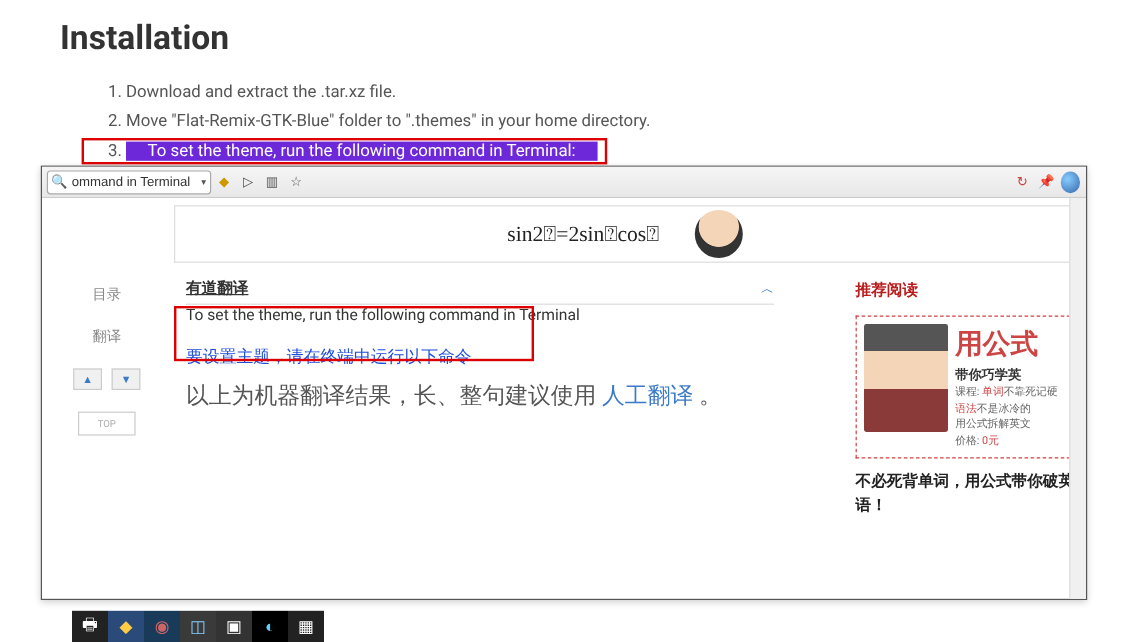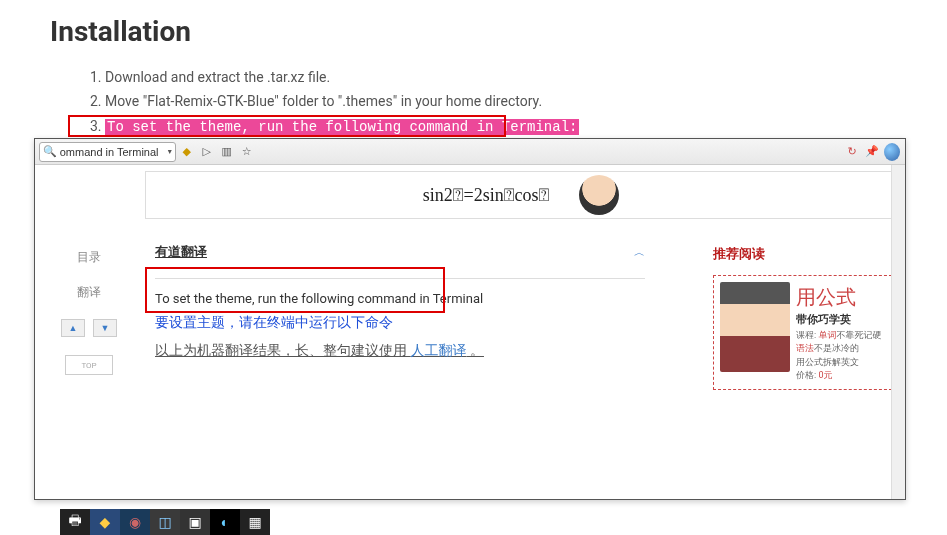--- a/index.html
+++ b/index.html
@@ -1,56 +1,56 @@
 <!DOCTYPE html>
 <html><head>
 <meta charset="utf-8">
 <style>
 * { margin: 0; padding: 0; box-sizing: border-box; }
 body { font-family: -apple-system, "Segoe UI", Roboto, sans-serif; background: #fff; width: 947px; height: 535px; overflow: hidden; position: relative; }
 .page-bg { padding: 15px 50px; }
 .page-title { font-size: 28px; font-weight: 700; color: #333; margin-bottom: 18px; }
 .install-list { list-style: decimal; margin-left: 55px; color: #555; font-size: 14px; line-height: 1.6; }
 .install-list li { margin-bottom: 2px; }
-.highlighted-text { background: #ec4899; color: #fff; padding: 0 2px; font-family: Liberation Mono, monospace; }
+.highlighted-text { background: #6d28d9; color: #fff; padding: 0 18px; }
 .red-box-1 { position: absolute; border: 2px solid #d00; left: 68px; top: 115px; width: 438px; height: 22px; pointer-events: none; }
 .dict-window { position: absolute; left: 34px; top: 138px; width: 872px; height: 362px; background: #fff; border: 1px solid #555; box-shadow: 0 2px 6px rgba(0,0,0,0.2); display: flex; flex-direction: column; }
 .dict-toolbar { height: 26px; background: linear-gradient(#f5f5f5,#e8e8e8); border-bottom: 1px solid #ccc; display: flex; align-items: center; padding: 0 4px; gap: 2px; }
 .tb-icon { width: 18px; height: 18px; display: flex; align-items: center; justify-content: center; font-size: 11px; color: #555; border: 1px solid transparent; border-radius: 2px; cursor: pointer; }
 .search-box { display: flex; align-items: center; background: #fff; border: 1px solid #aaa; border-radius: 3px; height: 20px; padding: 0 3px; gap: 3px; }
 .search-input { border: none; outline: none; font-size: 11px; width: 105px; color: #333; }
 .dropdown-arrow { font-size: 8px; color: #555; cursor: pointer; }
 .tb-spacer { flex: 1; }
-.dict-body { flex: 1; display: flex; flex-direction: column; overflow: hidden; gap: 12px; }
+.dict-body { flex: 1; display: flex; flex-direction: column; overflow: hidden; }
 .banner { height: 48px; margin: 6px 8px 4px 110px; border: 1px solid #ddd; display: flex; align-items: center; justify-content: center; gap: 30px; background: #fff; position: relative; }
 .banner-formula { font-family: serif; font-size: 18px; color: #222; }
 .banner-cn { font-family: "KaiTi","STKaiti",serif; font-size: 22px; color: #222; letter-spacing: 4px; }
 .banner-face { width: 40px; height: 40px; border-radius: 50%; background: radial-gradient(circle at 50% 35%, #f5d5b8 50%, #333 52%); position: relative; }
 .main-area { flex: 1; display: flex; overflow: hidden; }
 .sidebar { width: 108px; padding: 10px 6px; display: flex; flex-direction: column; align-items: center; gap: 10px; color: #888; font-size: 12px; }
 .sidebar-item { padding: 4px 8px; cursor: pointer; }
 .sidebar-text { font-size: 11px; color: #888; text-align: center; line-height: 1.4; }
 .arrow-btns { display: flex; gap: 8px; margin-top: 4px; }
 .arrow-btn { width: 24px; height: 18px; background: #f0f0f0; border: 1px solid #ccc; display: flex; align-items: center; justify-content: center; font-size: 9px; color: #3b7bc8; cursor: pointer; }
 .top-icon { width: 48px; height: 20px; border: 1px solid #ccc; display: flex; align-items: center; justify-content: center; font-size: 8px; color: #aaa; margin-top: 8px; }
 .content { flex: 1; padding: 8px 12px; position: relative; }
-.section-header { display: flex; align-items: center; justify-content: space-between; border-bottom: 1px solid #ddd; padding-bottom: 17px; margin-bottom: 12px; width: 490px; }
+.section-header { display: flex; align-items: center; justify-content: space-between; border-bottom: 1px solid #ddd; padding-bottom: 4px; margin-bottom: 2px; width: 490px; }
 .section-title { font-size: 13px; font-weight: 700; color: #333; text-decoration: underline; }
 .collapse-arrow { color: #3b7bc8; font-size: 11px; cursor: pointer; }
-.trans-en { font-size: 13px; color: #333; margin-bottom: 8px; }
+.trans-en { font-size: 13px; color: #333; margin-bottom: 18px; }
 .trans-cn { font-size: 14px; color: #1d4ed8; margin-bottom: 10px; }
-.trans-note { font-size: 14px; color: #555; text-decoration: underline; }
+.trans-note { font-size: 19px; color: #555; }
 .trans-note a { color: #3b7bc8; text-decoration: none; }
 .red-box-2 { position: absolute; border: 2px solid #d00; left: 2px; top: 32px; width: 300px; height: 46px; pointer-events: none; }
 .right-panel { width: 200px; padding: 10px 8px; overflow: hidden; }
 .rp-title { font-size: 13px; font-weight: 700; color: #b91c1c; margin-bottom: 12px; }
 .ad-card { border: 1px dashed #c44; padding: 6px; display: flex; gap: 6px; background: #fff; }
 .ad-face { width: 70px; height: 90px; background: linear-gradient(180deg,#555 0%,#555 25%,#f5d5b8 25%,#f5d5b8 60%,#8b3a3a 60%); border-radius: 2px; flex-shrink: 0; }
 .ad-text { font-size: 10px; color: #333; line-height: 1.5; }
-.ad-headline { font-size: 20px; font-weight: 400; color: #c44; }
+.ad-headline { font-size: 23px; font-weight: 700; color: #c44; }
 .ad-sub { font-size: 11px; font-weight: 700; color: #333; }
 .ad-line { font-size: 9px; color: #666; }
 .ad-line .hl { color: #c44; }
 .ad-caption { font-size: 13px; font-weight: 700; color: #222; margin-top: 10px; line-height: 1.5; }
 .scrollbar-v { position: absolute; right: 0; top: 26px; bottom: 0; width: 14px; background: #f0f0f0; border-left: 1px solid #ddd; }
 .taskbar { position: absolute; left: 60px; bottom: 0; height: 26px; display: flex; gap: 0; }
 .tb-app { width: 30px; height: 26px; display: flex; align-items: center; justify-content: center; font-size: 14px; }
 .app1 { background: #222; color: #fff; }
 .app2 { background: #2a4a7a; color: #fc4; }
 .app3 { background: #1a3a5a; }
@@ -129,20 +129,21 @@
           <div class="ad-face"></div>
           <div class="ad-text">
             <div class="ad-headline">用公式</div>
             <div class="ad-sub">带你巧学英</div>
             <div class="ad-line"><span>课程: </span><span class="hl">单词</span><span>不靠死记硬</span></div>
             <div class="ad-line"><span class="hl">语法</span><span>不是冰冷的</span></div>
             <div class="ad-line">用公式拆解英文</div>
             <div class="ad-line"><span>价格: </span><span class="hl">0元</span></div>
           </div>
         </div>
+        <div class="ad-caption">不必死背单词，用公式带你破英语！</div>
       </div>
     </div>
   </div>
   <div class="scrollbar-v"></div>
 </div>
 
 <div class="taskbar">
   <div class="tb-app app1">🖶</div>
   <div class="tb-app app2">◆</div>
   <div class="tb-app app3" style="color:#c66">◉</div>

